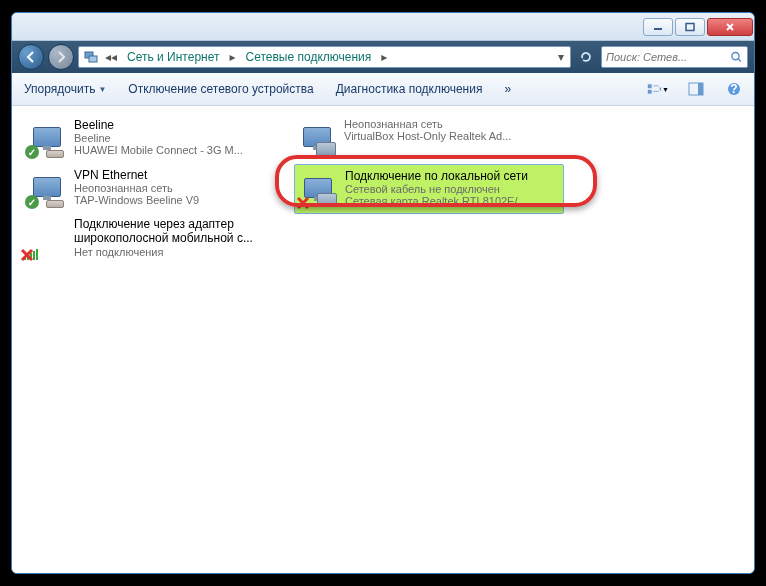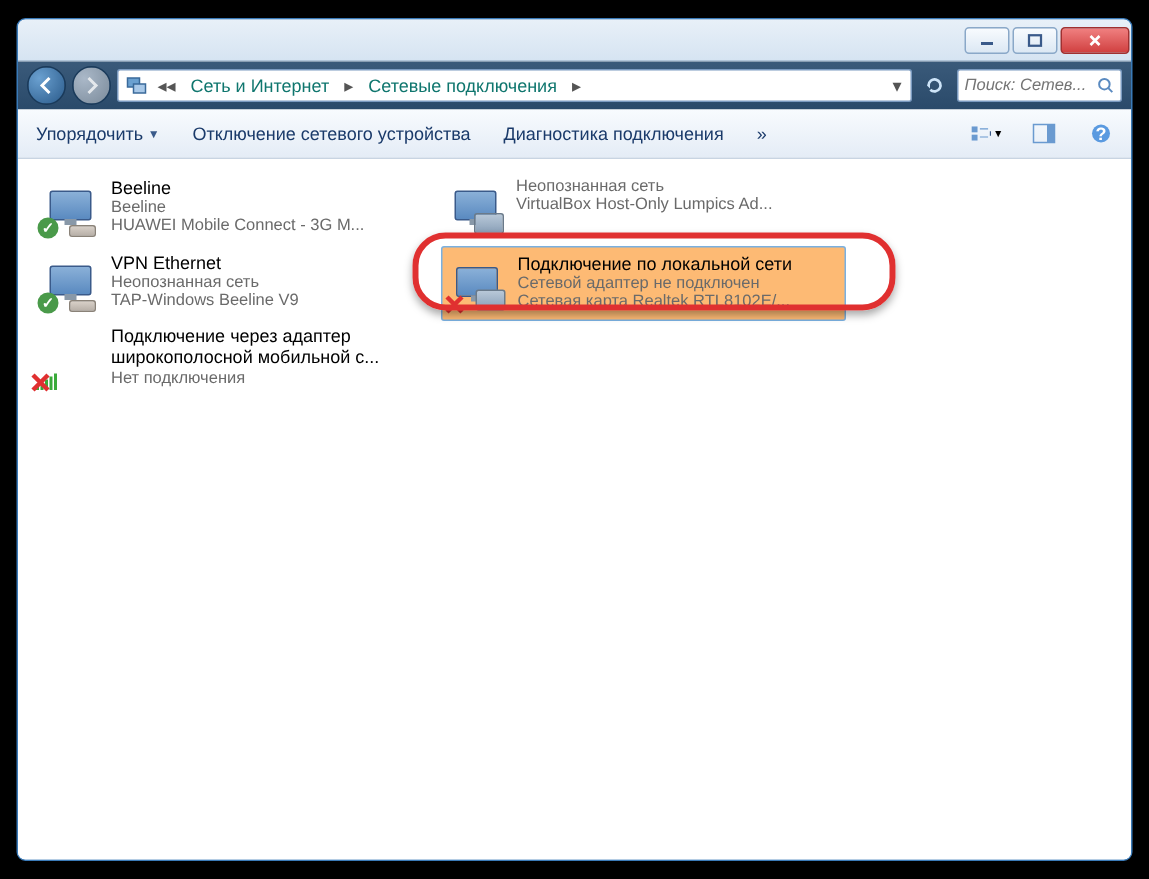--- a/index.html
+++ b/index.html
@@ -11,32 +11,32 @@
 .winbtn.close { background: linear-gradient(#f08080,#d04040); border-color:#a03030; width:46px;}
 .navbar { height: 32px; background: linear-gradient(#3a5a7a, #2a4a6a); display: flex; align-items: center; padding: 0 6px; gap: 4px; }
 .navbtn { width: 26px; height: 26px; border-radius: 50%; background: radial-gradient(circle at 30% 30%, #6aa0d0, #2a5a8a); border: 1px solid #1a3a5a; display: flex; align-items: center; justify-content: center; cursor: pointer; }
 .navbtn.disabled { background: radial-gradient(circle at 30% 30%, #aab8c8, #7a8a9a); }
 .navbtn svg { width: 14px; height: 14px; }
 .address { flex: 1; height: 22px; background: #fff; border: 1px solid #7a9ac0; border-radius: 2px; display: flex; align-items: center; padding: 0 4px; gap: 4px; }
 .address .seg { color: #0f766e; padding: 2px 4px; cursor: pointer; white-space: nowrap; }
 .address .arrow { color: #555; padding: 0 2px; }
 .address .icon { width: 16px; height: 16px; display:flex; align-items:center; justify-content:center;}
 .refreshbtn { width: 22px; height: 22px; display:flex; align-items:center; justify-content:center;}
-.searchbox { width: 110px; height: 22px; background: #fff; border: 1px solid #7a9ac0; border-radius: 2px; display: flex; align-items: center; padding: 0 4px; }
+.searchbox { width: 147px; height: 22px; background: #fff; border: 1px solid #7a9ac0; border-radius: 2px; display: flex; align-items: center; padding: 0 4px; }
 .searchbox input { border: none; outline: none; width: 100%; color: #888; font-style: italic; font-size: 11px; }
 .searchbox .mag { width:14px; height:14px; margin-left:auto;}
 .toolbar { height: 32px; background: linear-gradient(#f8fbfe, #e4ecf6); border-bottom: 1px solid #c8d4e2; display: flex; align-items: center; padding: 16px 8px; gap: 14px; }
 .toolbtn { color: #1a3a6a; padding: 2px 4px; cursor: pointer; display: flex; align-items: center; gap: 3px; }
 .toolbtn .dd { font-size: 8px; color:#3a5a8a;}
 .toolbar .spacer { flex: 1; }
 .viewbtn { width: 24px; height: 20px; border: 1px solid transparent; display:flex; align-items:center; justify-content:center; cursor:pointer;}
 .content { flex: 1; background: #fff; padding: 8px 12px; position: relative; }
 .items { display: flex; flex-wrap: wrap; gap: 0; }
 .item { width: 270px; height: 50px; display: flex; align-items: flex-start; padding: 2px; gap: 6px; position: relative; }
-.item.selected { background: #fdba74; border: 1px solid #7ab0e0; border-radius: 2px; }
+.item.selected { background: #bef264; border: 1px solid #7ab0e0; border-radius: 2px; }
 .ic { width: 42px; height: 42px; position: relative; flex-shrink: 0; display:flex; align-items:center; justify-content:center;}
 .monitor { width: 28px; height: 20px; background: linear-gradient(#8ab0d8, #5a8ac0); border: 1px solid #3a5a8a; border-radius: 2px; position: relative; }
 .monitor::after { content: ""; position: absolute; bottom: -4px; left: 9px; width: 8px; height: 4px; background: #8898a8; }
 .monitor2 { width:20px; height:14px; background: linear-gradient(#b8c8d8,#8aa0b8); border:1px solid #6a7a8a; border-radius:2px; position:absolute; right:2px; bottom:2px; }
 .modem { width:18px; height:8px; background: linear-gradient(#d8d0c8,#b8b0a8); border:1px solid #8a8278; position:absolute; bottom:0; right:4px; border-radius:2px;}
 .badge { position: absolute; width: 14px; height: 14px; bottom: -1px; left: -1px; border-radius: 50%; display:flex; align-items:center; justify-content:center; font-size:10px; font-weight:bold; color:#fff;}
 .badge.ok { background: #4a9a4a; }
 .badge.x { background: none; }
 .badge.x svg { width:14px; height:14px;}
 .sig { position:absolute; bottom:-2px; left:-2px; display:flex; align-items:flex-end; gap:1px; height:12px;}
@@ -162,21 +162,21 @@
         </div>
       </div>
 
       <div class="item">
         <div class="ic">
           <div class="monitor"></div>
             <div class="monitor2"></div>
         </div>
         <div class="txt">
           <div class="t2">Неопознанная сеть</div>
-          <div class="t3">VirtualBox Host-Only Lumpics Ad...</div>
+          <div class="t3">VirtualBox Host-Only Realtek Ad...</div>
         </div>
       </div>
 
       <div class="item">
         <div class="ic">
           <div class="monitor"></div>
             <div class="modem"></div>
           <div class="badge ok">✓</div>
         </div>
         <div class="txt">
@@ -191,21 +191,21 @@
           <div class="monitor"></div>
             <div class="monitor2"></div>
           <div class="badge x">
               <svg viewBox="0 0 14 14">
                 <path d="M2 2 L12 12 M12 2 L2 12" stroke="#e03030" stroke-width="3"></path>
               </svg>
             </div>
         </div>
         <div class="txt">
           <div class="t1">Подключение по локальной сети</div>
-          <div class="t2">Сетевой адаптер не подключен</div>
+          <div class="t2">Сетевой кабель не подключен</div>
           <div class="t3">Сетевая карта Realtek RTL8102E/...</div>
         </div>
       </div>
 
       <div class="item" style="height:54px;">
         <div class="ic">
           <div class="sig">
               <span></span>
               <span></span>
               <span></span>

